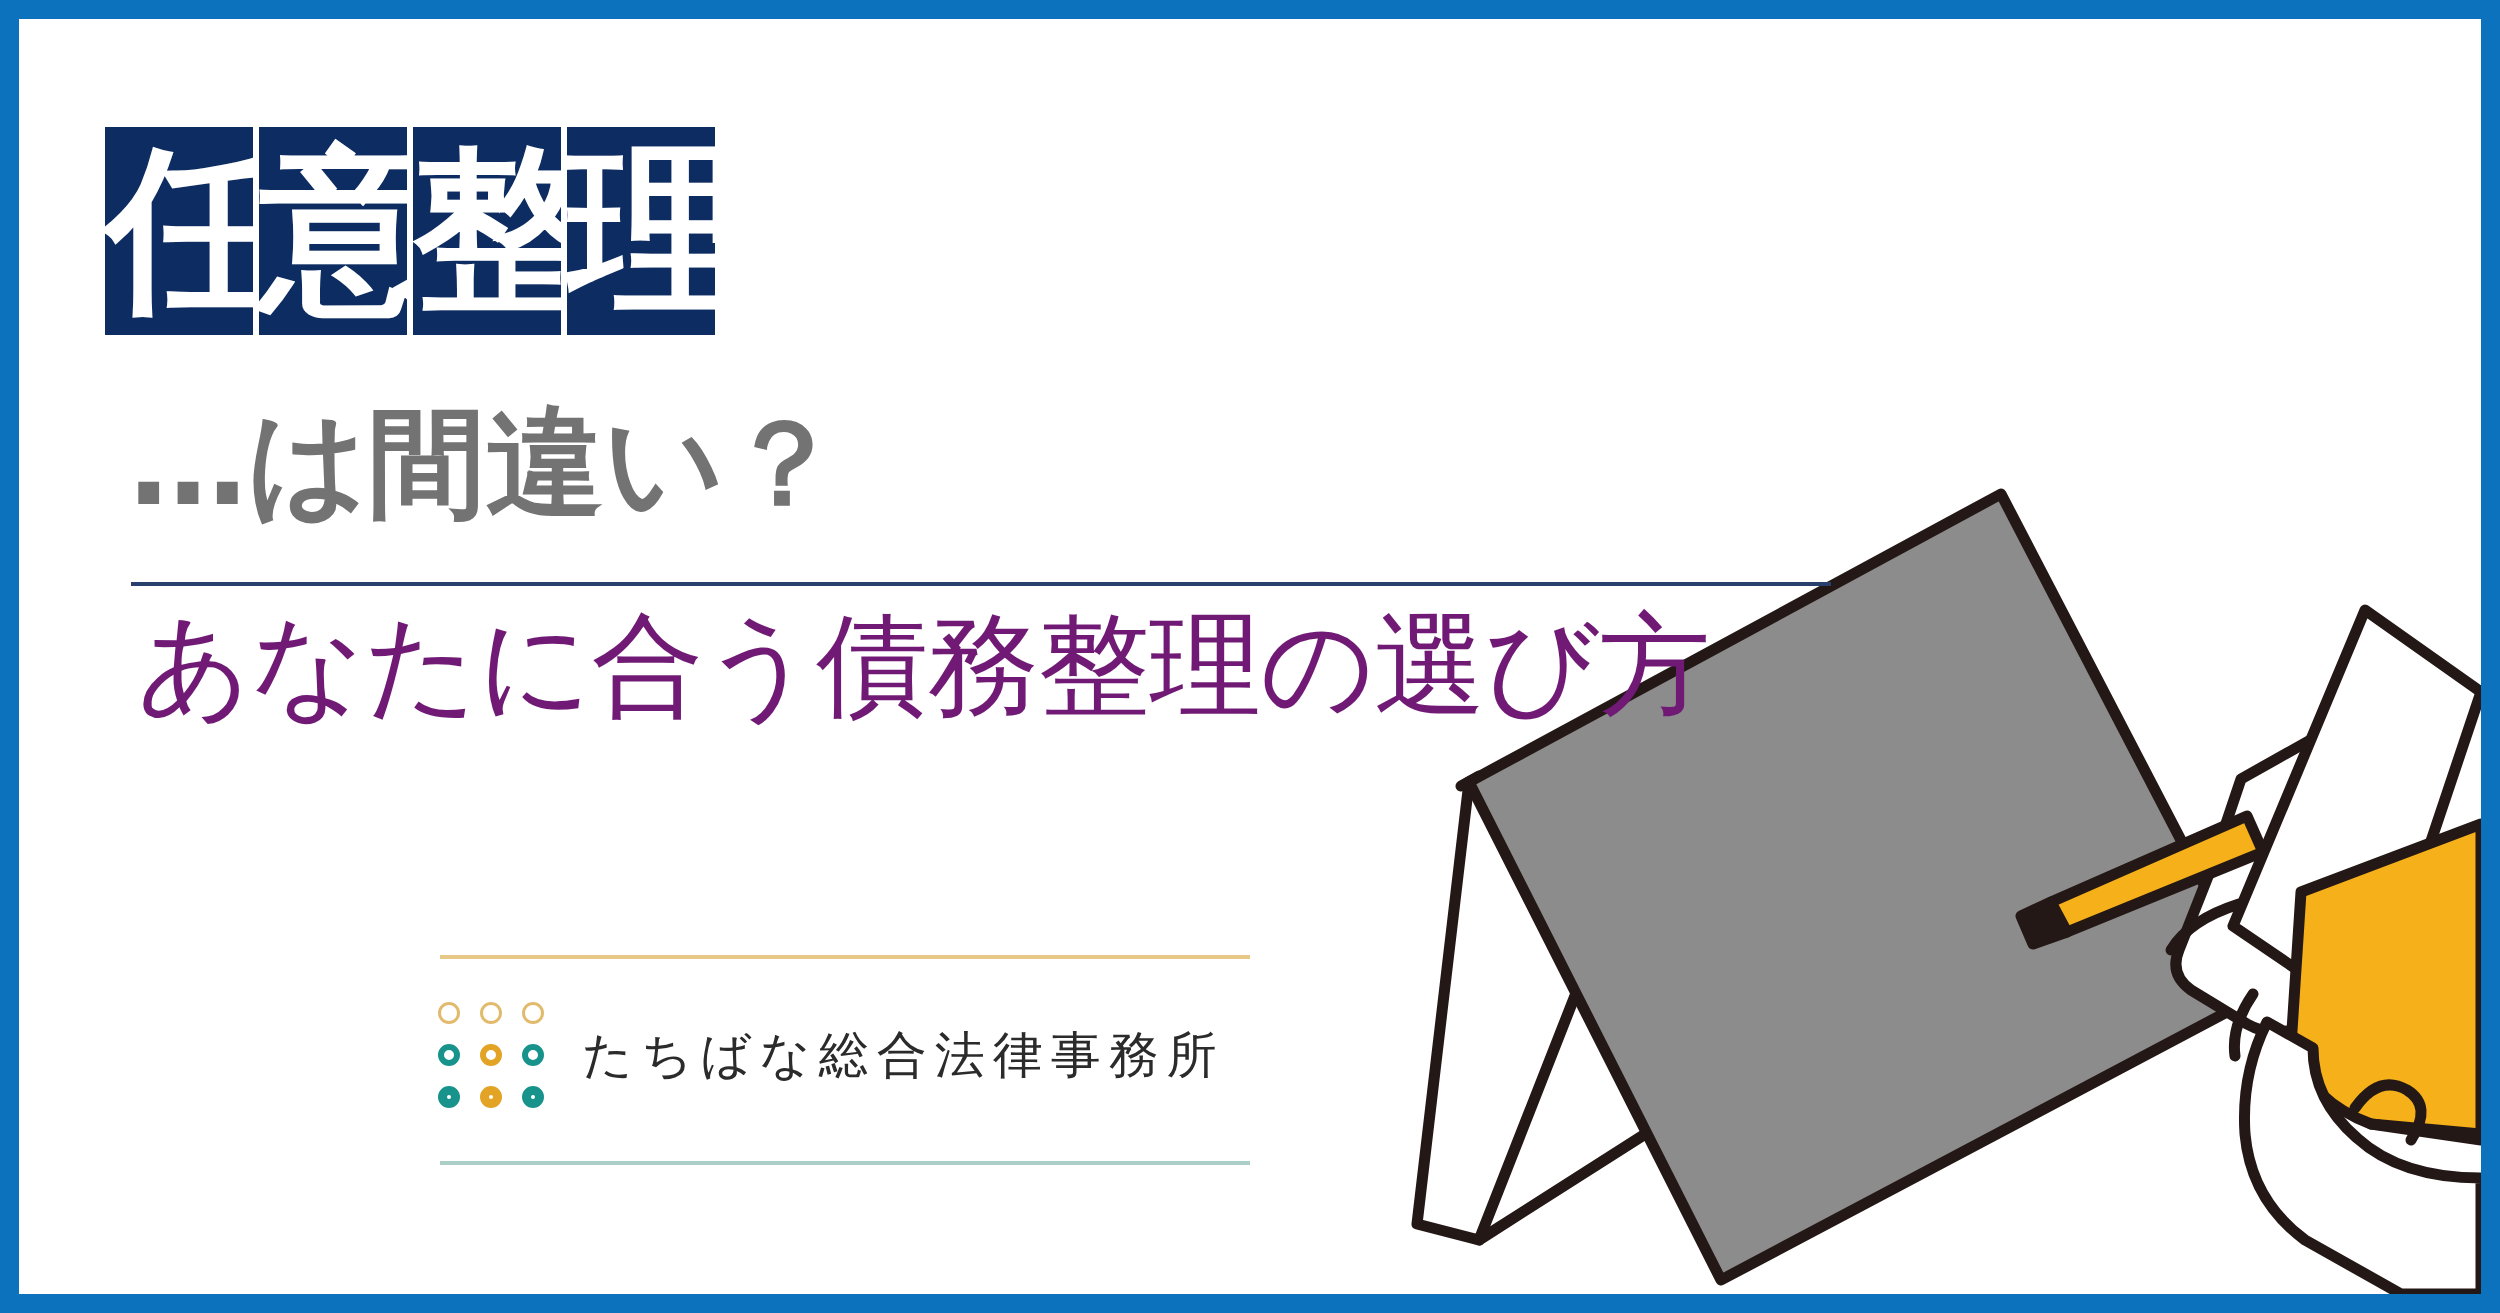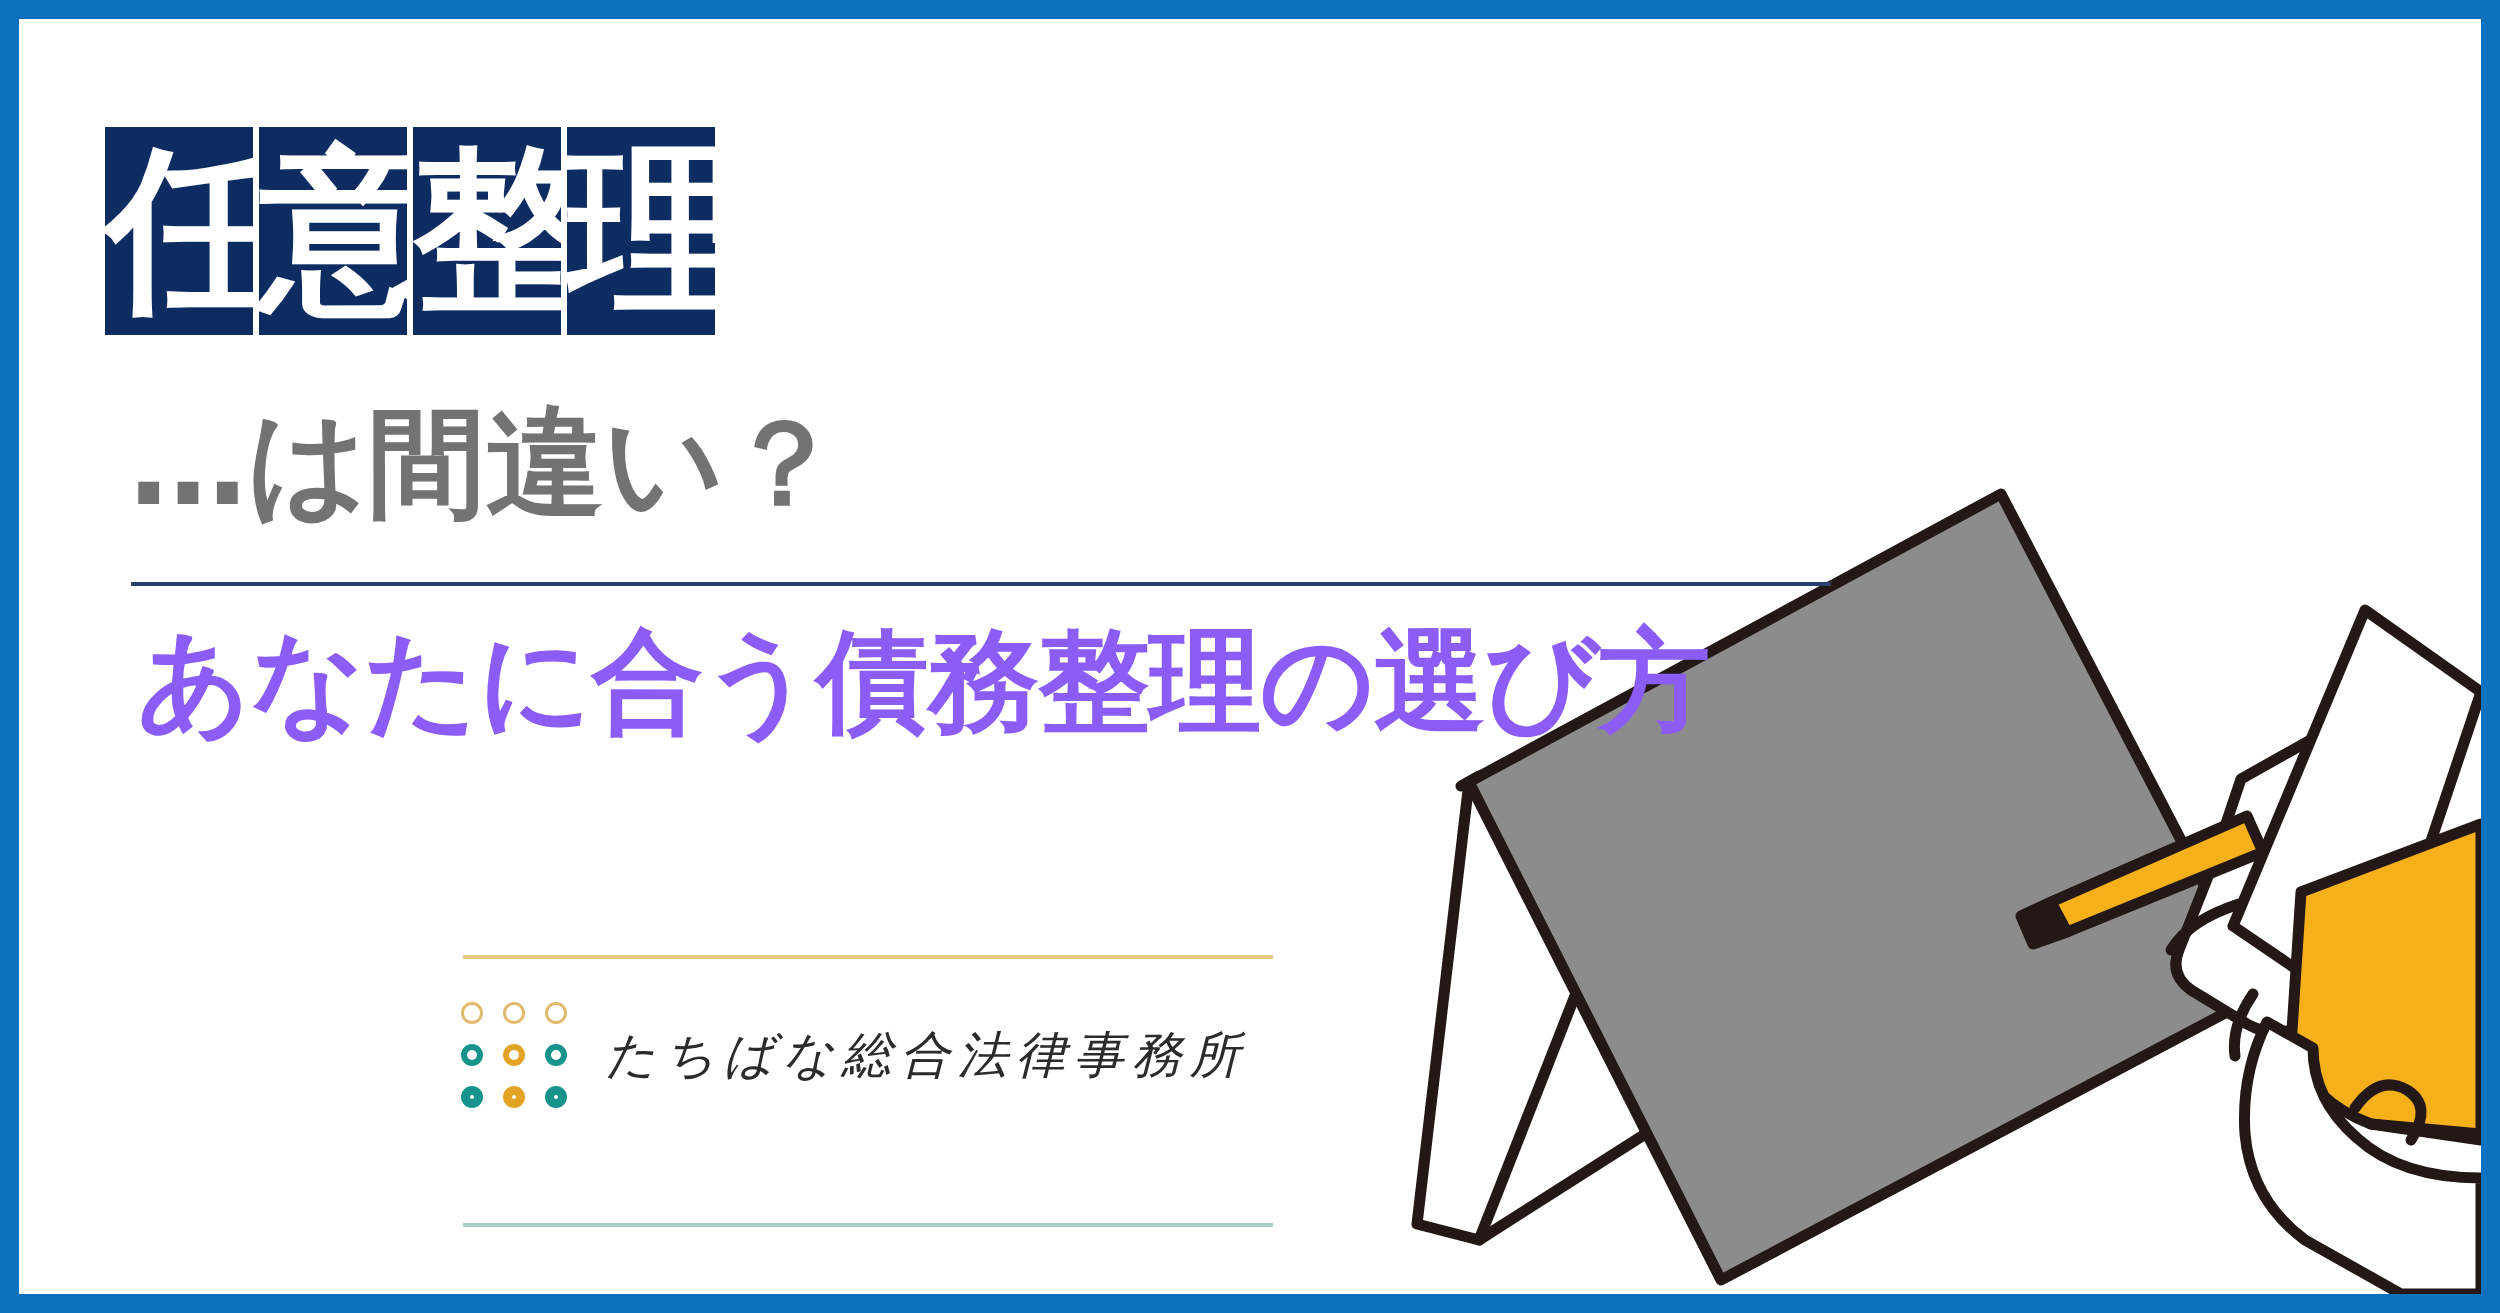--- a/index.html
+++ b/index.html
@@ -92,38 +92,37 @@
     top: 563px;
     width: 1700px;
     height: 4px;
     background: #28406b;
   }
 
   
   .subtitle {
     position: absolute;
     left: 118px;
-    top: 598px;
+    top: 582px;
     font-size: 112px;
-    font-weight: 700;
-    color: #8b5cf6;
+    font-weight: 400;
+    color: #701a75;
     font-family: "DejaVu Sans", "Liberation Sans", sans-serif;
     line-height: 1.15;
     white-space: nowrap;
     letter-spacing: -1px;
   }
 
   
   .logo-wrap {
     position: absolute;
-    left: 428px;
+    left: 405px;
     top: 936px;
     width: 830px;
-    height: 272px;
-    font-style: italic;
+    height: 210px;
   }
   .logo-rule-top {
     position: absolute;
     left: 16px; top: 0;
     width: 810px; height: 4px;
     background: #e7c886;
   }
   .logo-rule-bottom {
     position: absolute;
     left: 16px; bottom: 0;

